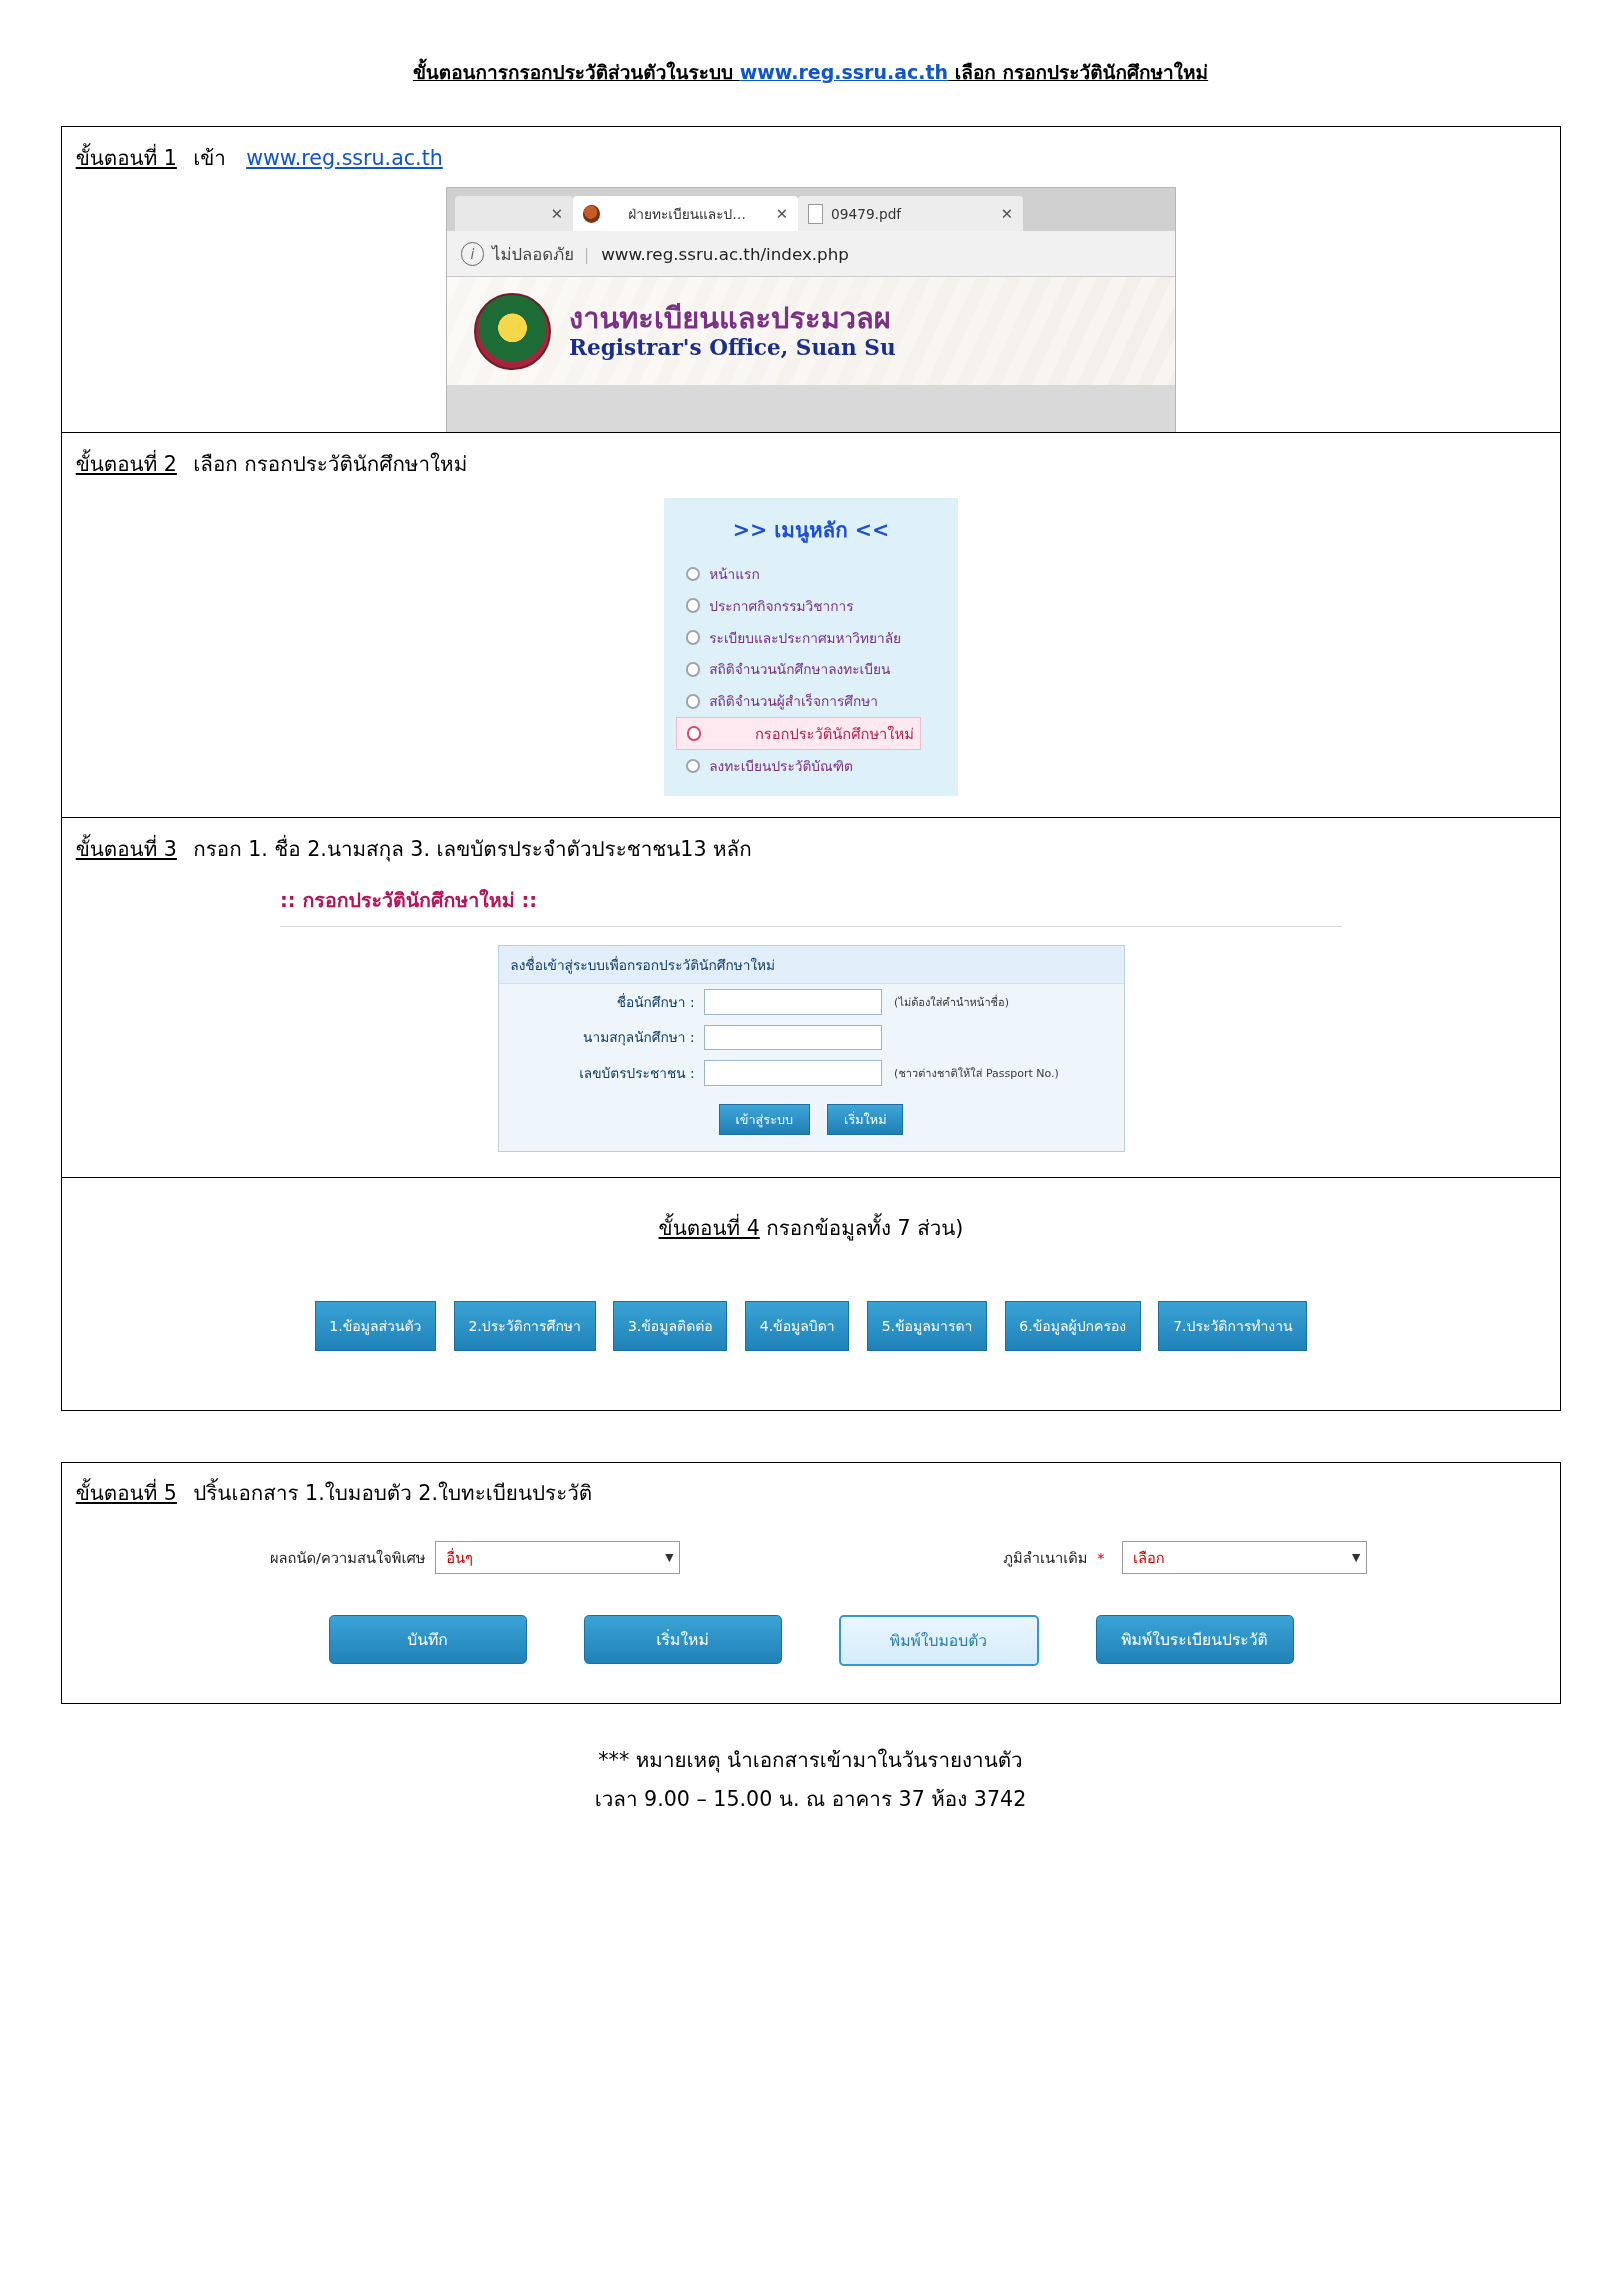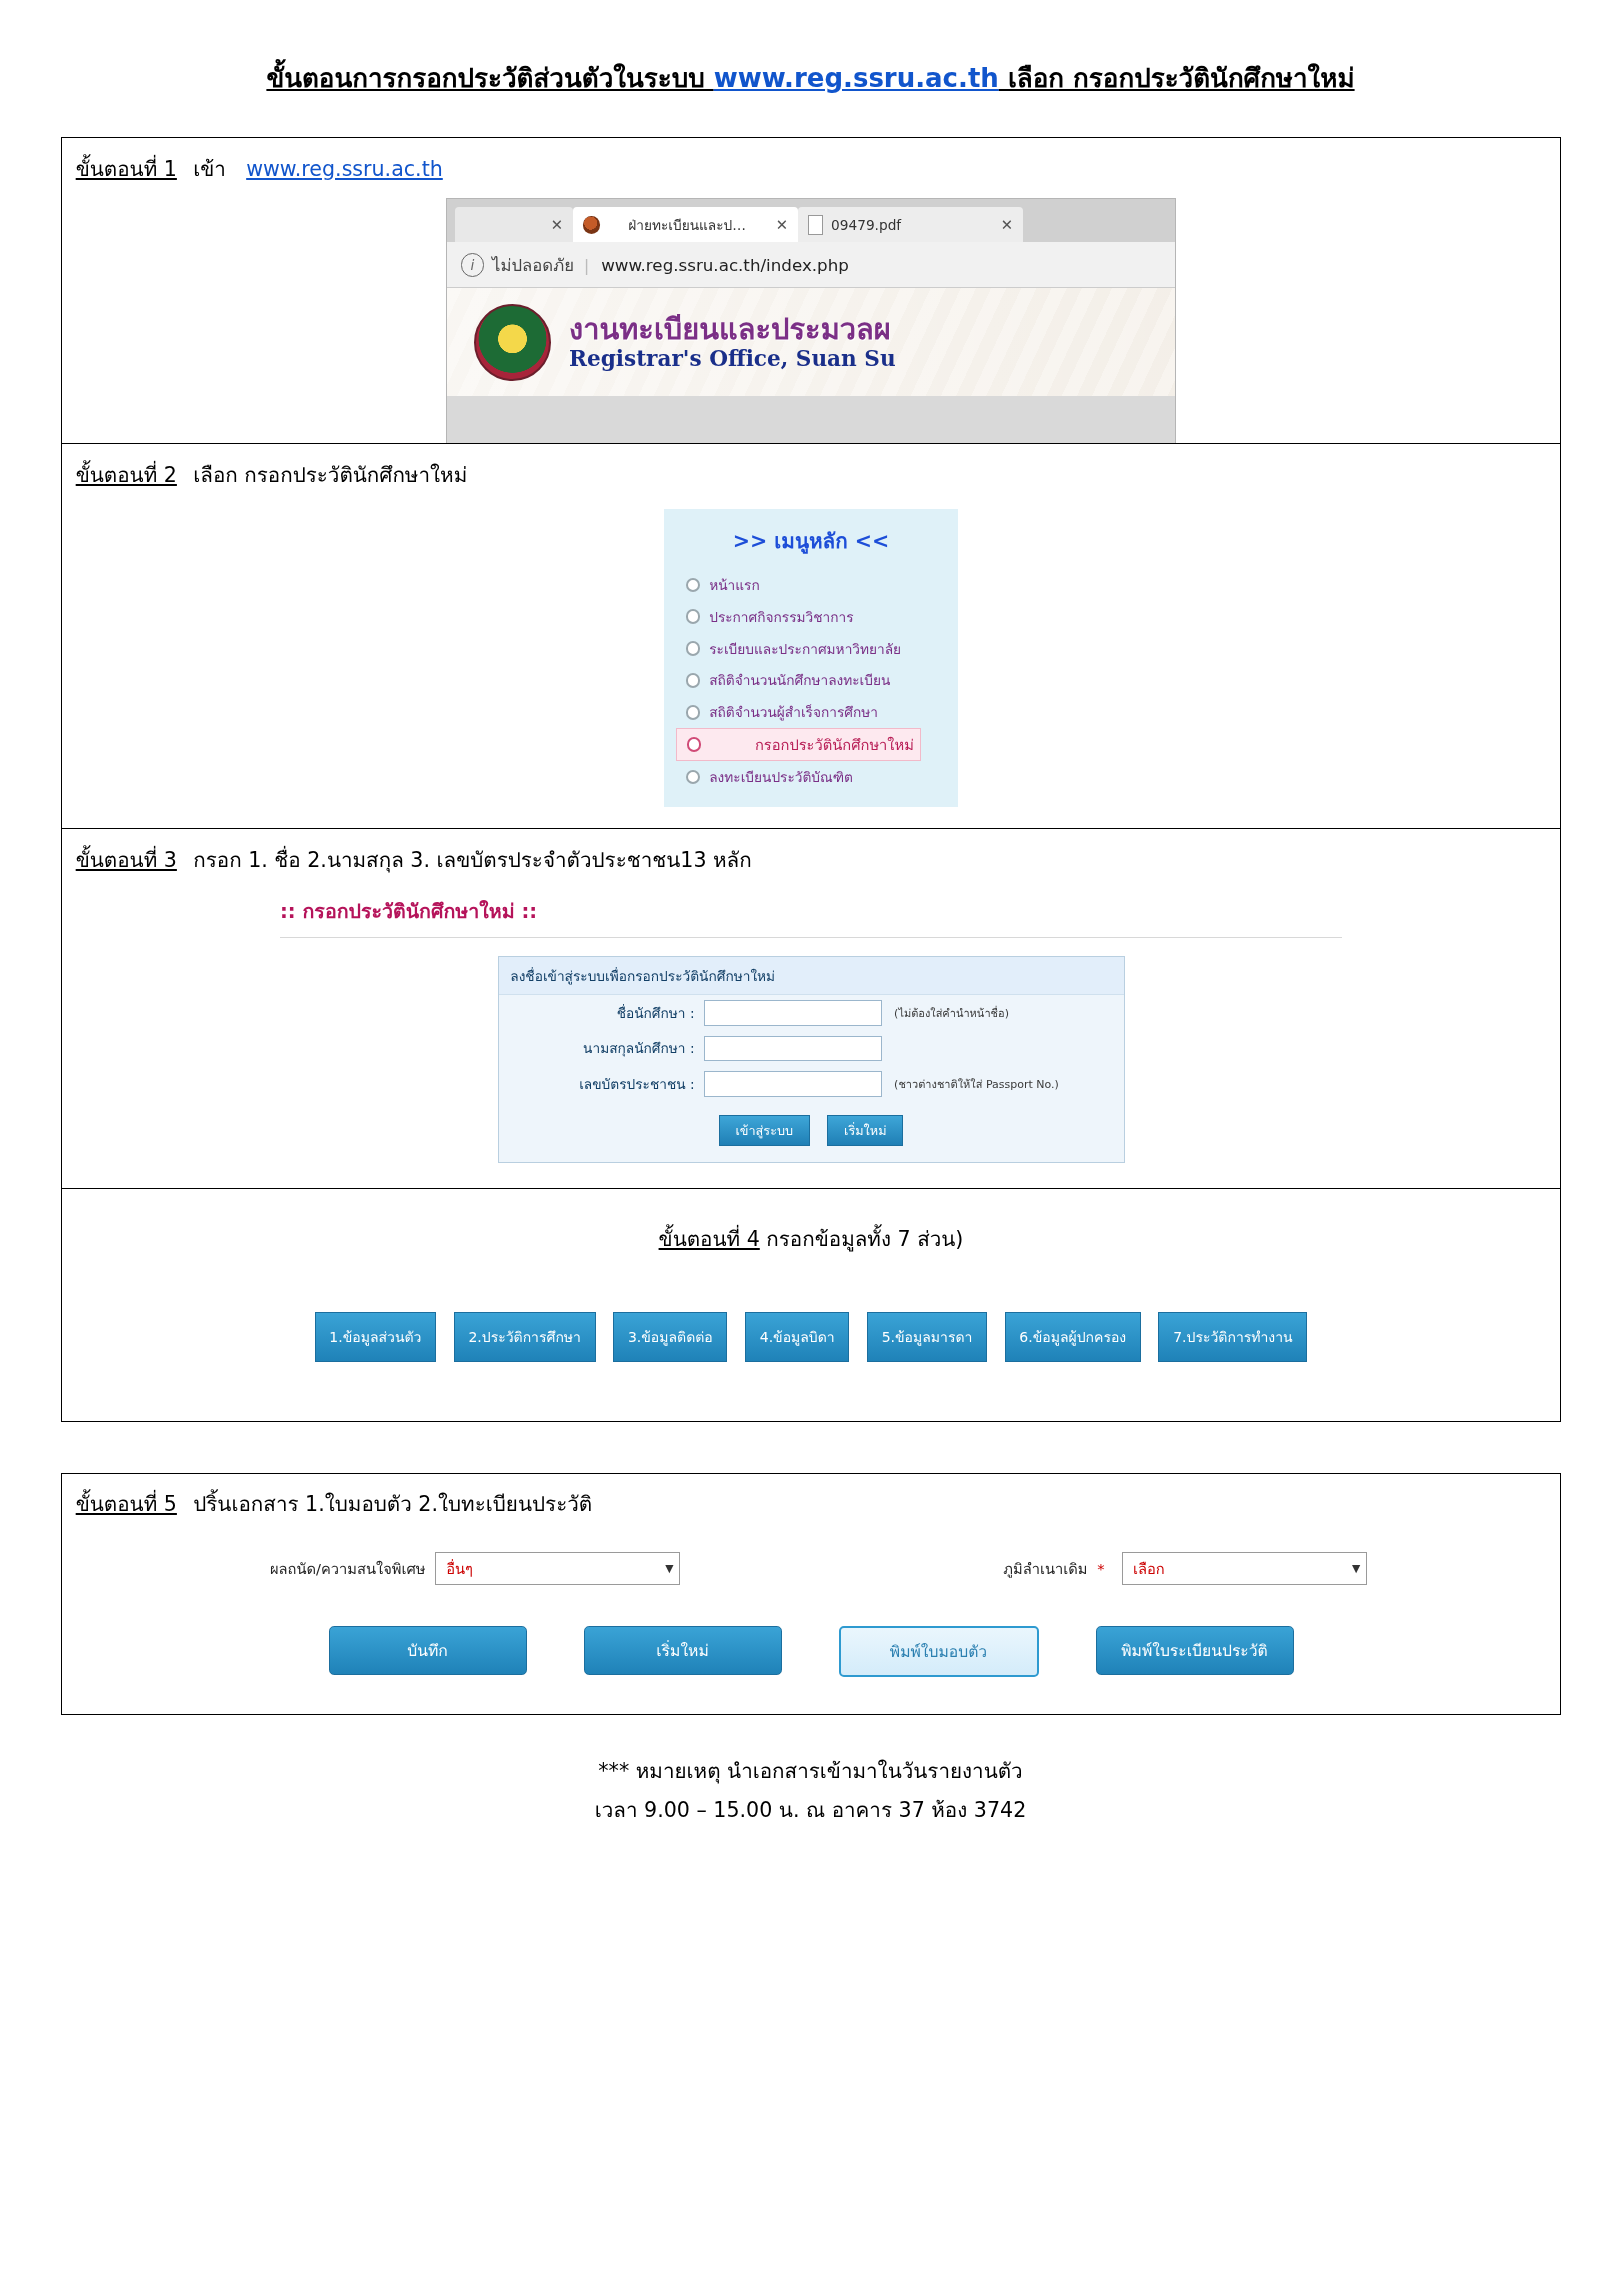--- a/index.html
+++ b/index.html
@@ -13,21 +13,21 @@
   }
   .page{
     position:relative;
     width:1621px;height:2293px;
     box-sizing:border-box;
     padding:0;
   }
   
   .doc-title{
     text-align:center;
-    font-size:26px;
+    font-size:19px;
     font-weight:bold;
     margin-top:57px;
     letter-spacing:0px;
   }
   .doc-title .u{ text-decoration:underline; }
   .doc-title .link{ color:#1155cc; text-decoration:underline; }
 
   
   .steps-wrap{
     margin:39px 61px 0 61px;

